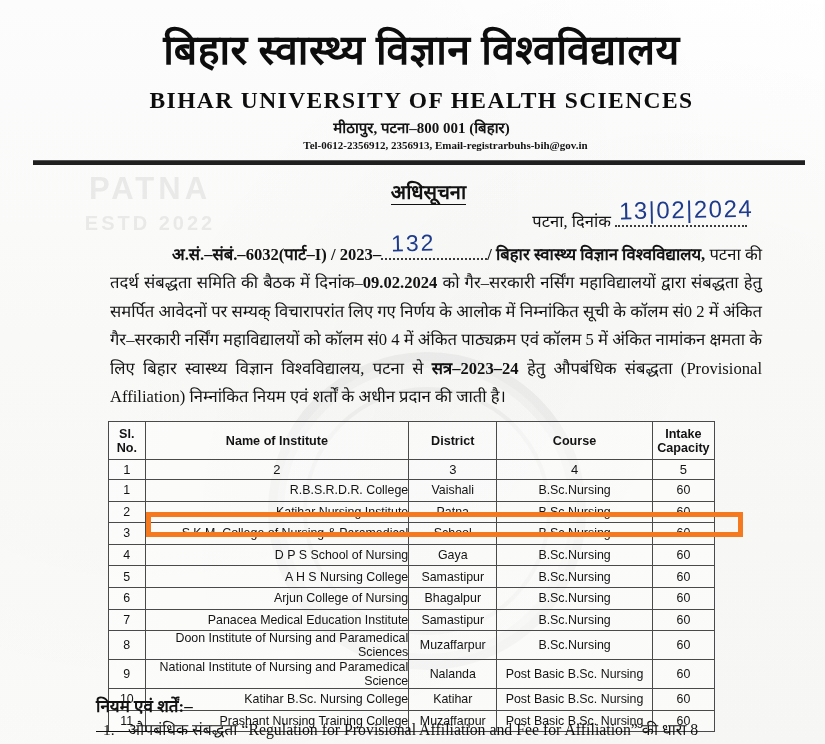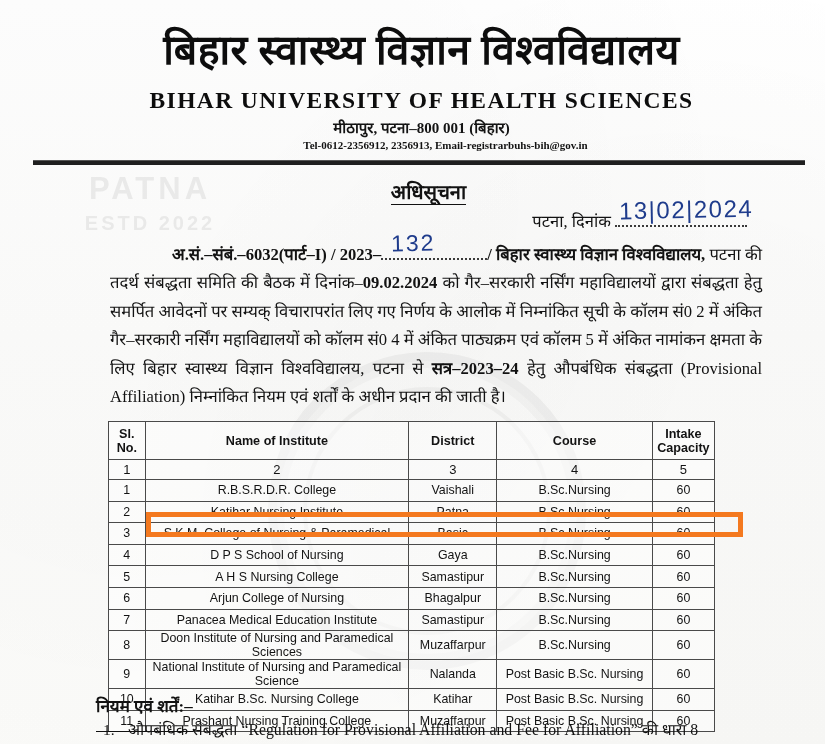--- a/index.html
+++ b/index.html
@@ -203,21 +203,21 @@
     font-size: 12.6px;
     text-align: center;
     height: 37px;
     line-height: 14px;
   }
   table.reg td {
     font-size: 12.4px;
     height: 20.6px;
   }
   td.c-sl, td.c-dist, td.c-course, td.c-cap { text-align: center; }
-  td.c-name { text-align: center; padding-left: 6px; }
+  td.c-name { text-align: right; padding-left: 6px; }
   tr.numrow td { text-align: center; font-size: 13px; height: 19px; }
 
   col.w-sl     { width: 38px; }
   col.w-name   { width: 281px; }
   col.w-dist   { width: 90px; }
   col.w-course { width: 163px; }
   col.w-cap    { width: 63px; }
 
   
   .hl-box {
@@ -331,21 +331,21 @@
         <tr>
             <td class="c-sl">2</td>
             <td class="c-name">Katihar Nursing Institute</td>
             <td class="c-dist">Patna</td>
             <td class="c-course">B.Sc.Nursing</td>
             <td class="c-cap">60</td>
           </tr>
         <tr>
             <td class="c-sl">3</td>
             <td class="c-name">S.K.M. College of Nursing &amp; Paramedical</td>
-            <td class="c-dist">Basic</td>
+            <td class="c-dist">School</td>
             <td class="c-course">B.Sc.Nursing</td>
             <td class="c-cap">60</td>
           </tr>
         <tr>
             <td class="c-sl">4</td>
             <td class="c-name">D P S School of Nursing</td>
             <td class="c-dist">Gaya</td>
             <td class="c-course">B.Sc.Nursing</td>
             <td class="c-cap">60</td>
           </tr>

